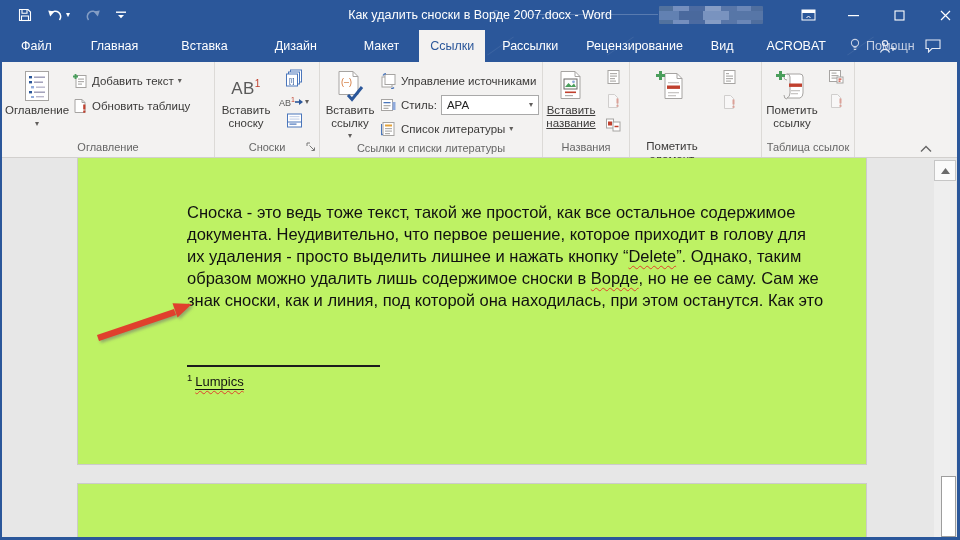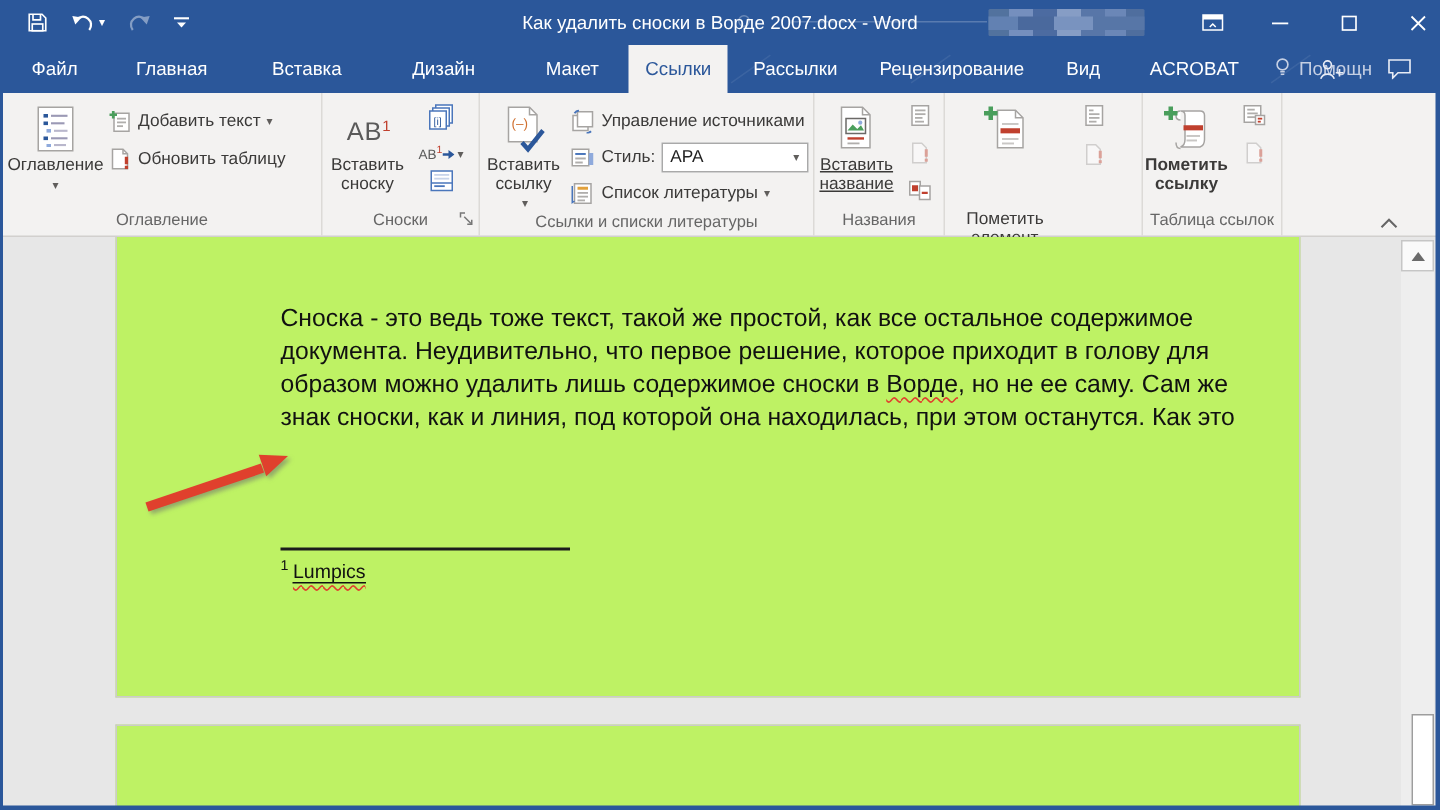--- a/index.html
+++ b/index.html
@@ -31,21 +31,21 @@
   .tab.first { margin-left:7px; padding:0 14px; }
   .tab.active { background:#f3f2f1; color:#2b579a; }
   .assistant { display:flex; align-items:center; gap:5px; color:#c5cfe3; font-size:12.5px; padding:0 8px; }
   .tr-icon { position:absolute; top:0; height:32px; display:flex; align-items:center; justify-content:center; width:30px; }
 
   
   #ribbon { position:absolute; left:0; top:62px; width:960px; height:96px; background:#f3f2f1; border-bottom:1px solid #d2d0ce; }
   .rgroup { position:absolute; top:0; height:95px; display:flex; flex-direction:column; border-right:1px solid #dcdad7; }
   .rg-body { flex:1; display:flex; padding-top:3px; }
   .rg-label { height:18px; font-size:11px; color:#666; display:flex; align-items:center; justify-content:center; position:relative; padding-bottom:2px; }
-  .bigbtn { display:flex; flex-direction:column; font-size:11.5px; color:#3b3a39; text-align:center; line-height:13px; padding-top:3px; cursor:default; }
+  .bigbtn { display:flex; flex-direction:column; align-items:center; font-size:11.5px; color:#3b3a39; text-align:center; line-height:13px; padding-top:3px; cursor:default; }
   .bigbtn .bicon { height:36px; display:flex; align-items:center; justify-content:center; }
   .caret { font-size:8px; color:#605e5c; line-height:8px; }
   .ritem { display:flex; align-items:center; height:21px; font-size:11.5px; color:#3b3a39; white-space:nowrap; cursor:default; }
   .ritem svg, .ritem .micon { margin-right:4px; }
   .icol { display:flex; flex-direction:column; align-items:center; padding-top:4px; }
   .abbig { font-size:17px; color:#5a5a5a; letter-spacing:.5px; font-weight:400; }
   .abbig sup { color:#c0402e; font-size:10px; }
   .absmall { font-size:9px; color:#5a5a5a; }
   .absmall sup { color:#c0402e; font-size:7px; }
   .combo { display:inline-flex; align-items:center; justify-content:space-between; width:98px; height:20px; border:1px solid #a9a9a9; background:#fff; padding:0 5px; font-size:11.5px; color:#222; margin-left:4px; }
@@ -431,21 +431,21 @@
               <rect x="10.5" y="11.8" width="2" height="2" fill="#c0402e"></rect>
             </svg>
         </span>
       </div>
     </div>
     <div class="rg-label">Предметный указатель</div>
   </div>
 
   <div class="rgroup" style="left:762px; width:93px;">
     <div class="rg-body">
-      <div class="bigbtn" style="width:60px;font-weight:bold;">
+      <div class="bigbtn" style="width:60px;">
         <span class="bicon">
           <svg width="34" height="33" viewBox="0 0 34 33">
               <path d="M12 4 h13 q3 0 3 3 v16 q0 4 -3 5 h-13 q3 -1 3 -5 v-16 q0 -3 -3 -3 z" fill="#fff" stroke="#a6a4a2"></path>
               <path d="M12 4 q-3 0 -3 3 q0 3 3 3" fill="#fff" stroke="#a6a4a2"></path>
               <path d="M9 25 q0 4 3 4" fill="none" stroke="#a6a4a2"></path>
               <rect x="16" y="20" width="9" height="1.3" fill="#c9c7c5"></rect>
               <rect x="16" y="23" width="7" height="1.3" fill="#c9c7c5"></rect>
               <path d="M5.5 1 v9 M1 5.5 h9" stroke="#4a9e5c" stroke-width="3"></path>
               <rect x="14" y="13.5" width="13" height="3.4" fill="#c0402e"></rect>
             </svg>
@@ -482,20 +482,21 @@
       </svg>
   </span>
 </div>
 
 <div id="docarea">
 
   <div class="page" id="page1">
     <div class="para">
       <div><span>Сноска - это ведь тоже текст, такой же простой, как все остальное содержимое</span></div>
       <div><span>документа. Неудивительно, что первое решение, которое приходит в голову для</span></div>
+      <div><span>их удаления - просто выделить лишнее и нажать кнопку “</span><span class="wavy">Delete</span><span>”. Однако, таким</span></div>
       <div><span>образом можно удалить лишь содержимое сноски в </span><span class="wavy">Ворде</span><span>, но не ее саму. Сам же</span></div>
       <div><span>знак сноски, как и линия, под которой она находилась, при этом останутся. Как это</span></div>
     </div>
 
     <div class="fsep"></div>
     <div class="fnote">
       <sup>1</sup><span class="fnlink">Lumpics</span>
     </div>
 
     <svg id="arrow-annotation" width="120" height="52" viewBox="0 0 120 52">

